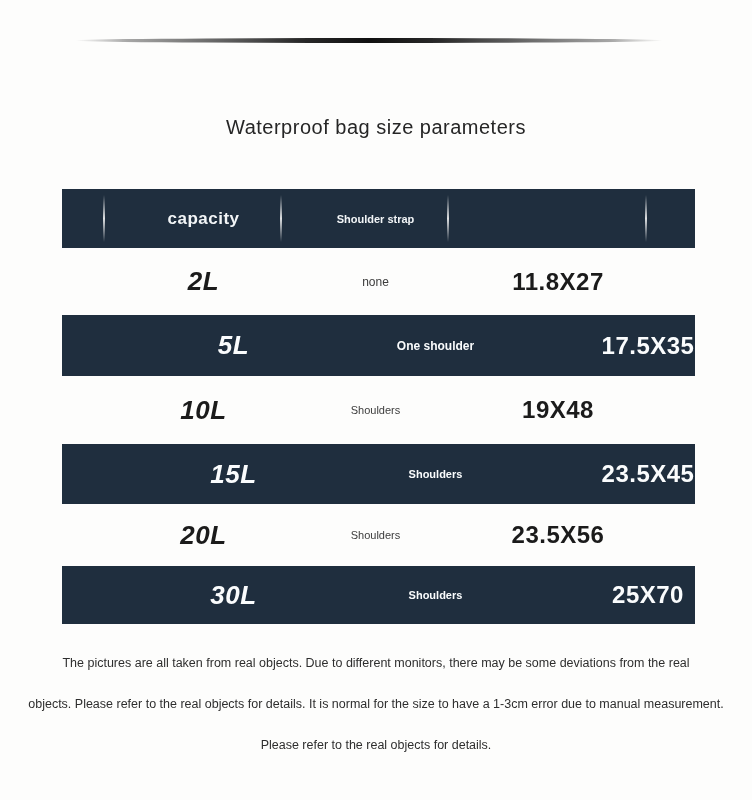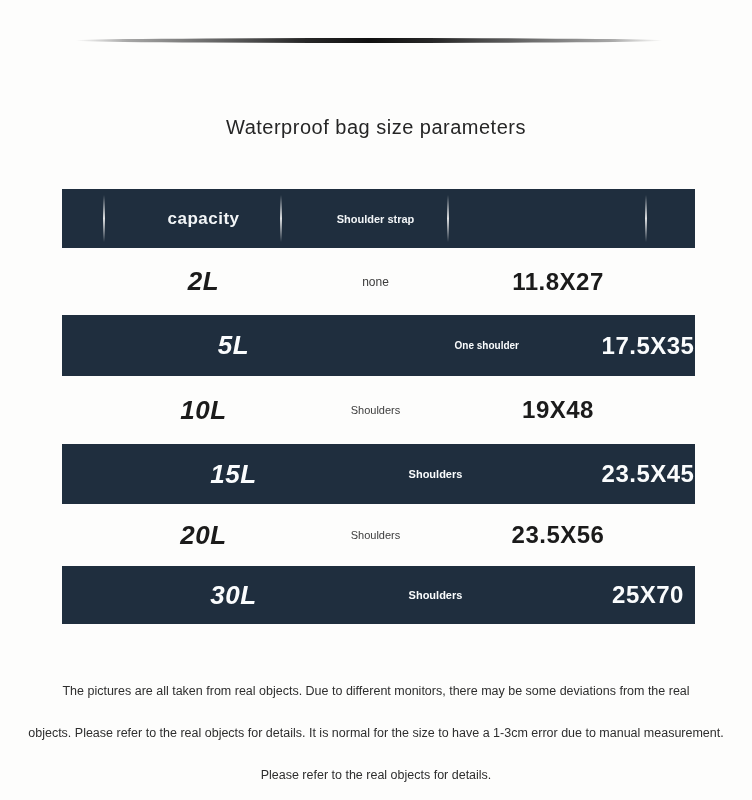--- a/index.html
+++ b/index.html
@@ -92,31 +92,31 @@
 
   .cap-v  { font-size: 26px; font-weight: 700; letter-spacing: 0.5px; font-style: italic; }
   .dims-v { font-size: 24px; font-weight: 700; letter-spacing: 0.5px; }
   .strap-v { font-size: 11px; }
 
   .trow.light .cap-v, .trow.light .dims-v { color: #1b1b1b; }
   .trow.dark  .cap-v, .trow.dark  .dims-v { color: #fafcfd; }
   .trow.light .strap-v { color: #3c3c3c; font-weight: 400; }
   .trow.dark  .strap-v { color: #fafcfd; font-weight: 700; }
   .r1 .strap-v { font-size: 12px; }
-  .r2 .strap-v { font-size: 10px; text-align: right; }
+  .r2 .strap-v { font-size: 12px; }
 
   .footer {
     position: absolute;
     left: 0; top: 656px;
     width: 752px;
     text-align: center;
     color: #2e2e2e;
     font-size: 12.5px;
   }
-  .footer .fline { display: block; margin-bottom: 27px; margin-top: 28px; }
+  .footer .fline { display: block; margin-bottom: 27px; }
 </style>
 </head>
 <body style="background: rgb(253, 253, 252);">
 
 <div class="page">
 
   <div class="top-divider"></div>
 
   <div class="title">Waterproof bag size parameters</div>
 

